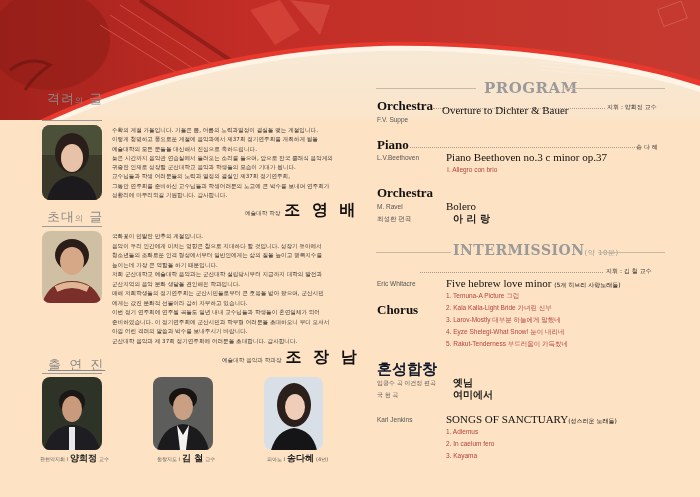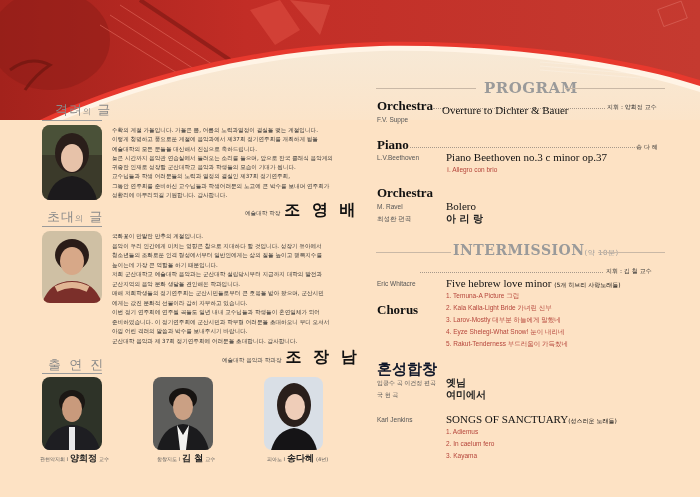--- a/index.html
+++ b/index.html
@@ -97,21 +97,21 @@
   }
   .work small { font-family: "DejaVu Sans", sans-serif; font-size: 6px; }
   .mvt {
     position: absolute;
     font-family: "Liberation Sans", sans-serif;
     font-size: 6.5px; color: #b5443a; white-space: nowrap;
   }
   .kor-work {
     position: absolute;
     font-family: "DejaVu Serif", serif;
-    font-size: 10px; font-weight: bold; color: #222; white-space: nowrap;
+    font-size: 10px; font-weight: bold; color: #222; white-space: nowrap; margin-left: 7px;
   }
   .kor-cat {
     position: absolute;
     font-family: "DejaVu Serif", serif;
     font-size: 15px; font-weight: bold; color: #0f172a;
   }
 </style>
 </head>
 <body>
 
@@ -146,21 +146,21 @@
     <path d="M0 150 C 120 85, 260 55, 380 51 C 500 49, 620 66, 700 92 L700 120 L0 120 Z" fill="url(#cream)"></path>
 
     <g opacity="0.35" stroke="#ffffff" stroke-width="0.6">
       <line x1="540" y1="62" x2="640" y2="70"></line>
       <line x1="540" y1="66" x2="640" y2="74"></line>
       <line x1="540" y1="70" x2="640" y2="78"></line>
     </g>
   </svg>
 </div>
 
-<div class="section-title" style="left:47px;top:101px;margin-left:8px;">
+<div class="section-title" style="left:47px;top:90px;">
   <span>격려</span><small>의</small>
   <span>글</span>
 </div>
 <div class="section-rule" style="left:42px;top:120px;width:60px;"></div>
 
 <div class="photo" style="left:42px;top:125px;width:60px;height:75px;">
   <svg viewBox="0 0 60 75" preserveAspectRatio="none">
     <rect width="60" height="75" fill="#3b3a2a"></rect>
     <rect x="0" y="0" width="60" height="30" fill="#556042" opacity="0.6"></rect>
     <ellipse cx="30" cy="28" rx="17" ry="20" fill="#2a1e1a"></ellipse>
@@ -210,21 +210,21 @@
   <div>에게는 값진 문화적 선물이라 감히 자부하고 있습니다.</div>
   <div>이번 정기 연주회에 연주될 곡들도 일년 내내 교수님들과 학생들이 혼연일체가 되어</div>
   <div>준비하였습니다. 이 정기연주회에 군산시민과 학부형 여러분을 초대하오니 부디 오셔서</div>
   <div>아낌 어린 격려의 말씀과 박수를 보내주시기 바랍니다.</div>
   <div>군산대학 음악과 제 37회 정기연주회에 여러분을 초대합니다. 감사합니다.</div>
 </div>
 <div class="sign" style="left:222px;top:347px;">
   <span>예술대학 음악과 학과장</span><b>조 장 남</b>
 </div>
 
-<div class="section-title" style="left:48px;top:356px;letter-spacing:2px;">출 연 진</div>
+<div class="section-title" style="left:48px;top:356px;letter-spacing:2px;text-decoration:underline;">출 연 진</div>
 <div class="section-rule" style="left:42px;top:373px;width:60px;"></div>
 
 <div class="photo" style="left:42px;top:377px;width:60px;height:73px;">
   <svg viewBox="0 0 60 73" preserveAspectRatio="none">
     <rect width="60" height="73" fill="#2e3328"></rect>
     <ellipse cx="30" cy="25" rx="13" ry="12" fill="#1b1714"></ellipse>
     <ellipse cx="30" cy="32" rx="10" ry="13" fill="#c99a7c"></ellipse>
     <path d="M2 73 q6 -24 28 -25 q22 1 28 25 z" fill="#1e1e22"></path>
     <rect x="27" y="50" width="6" height="23" fill="#e9e9ea"></rect>
   </svg>

